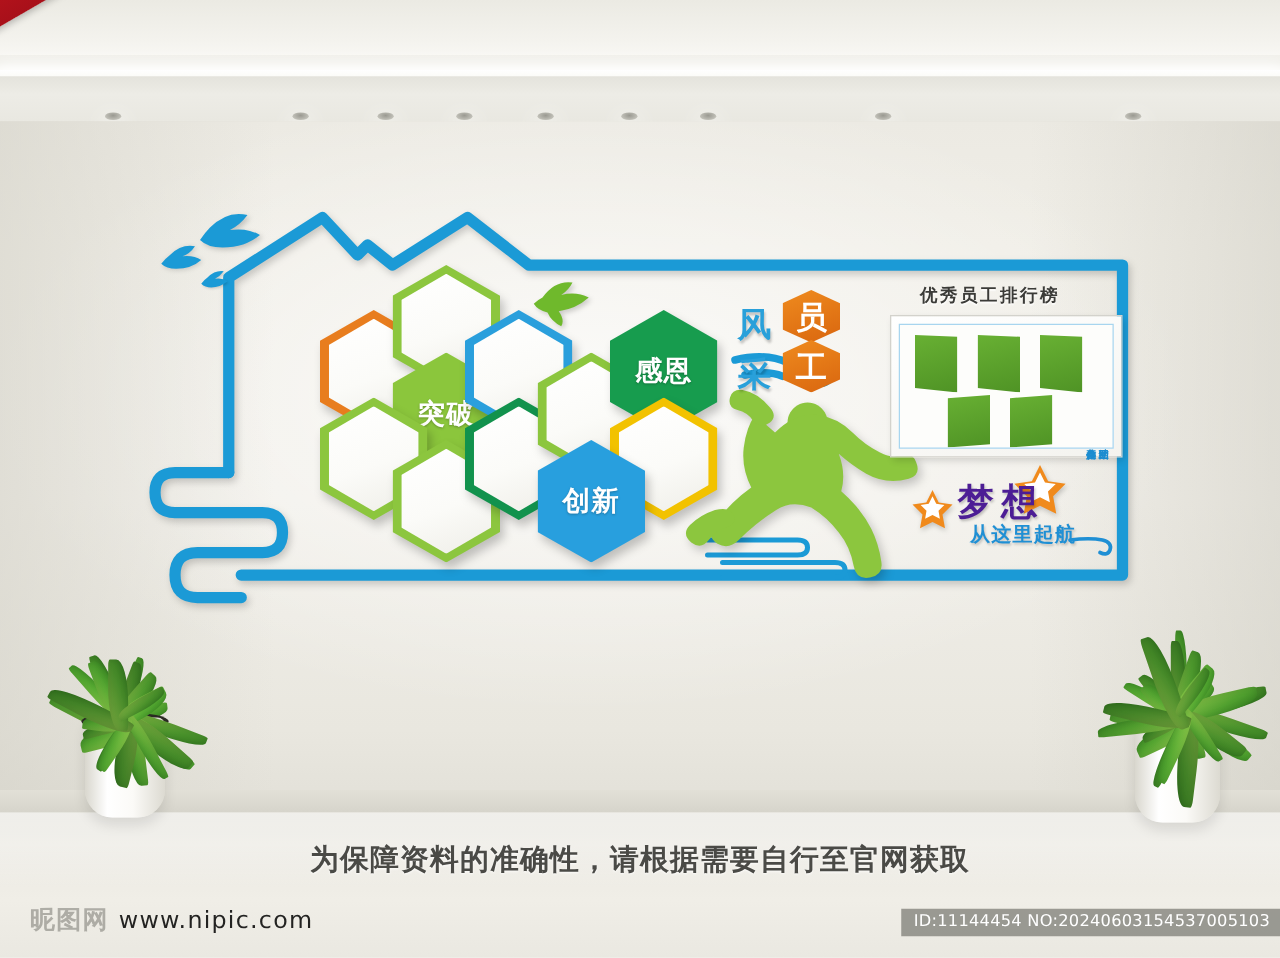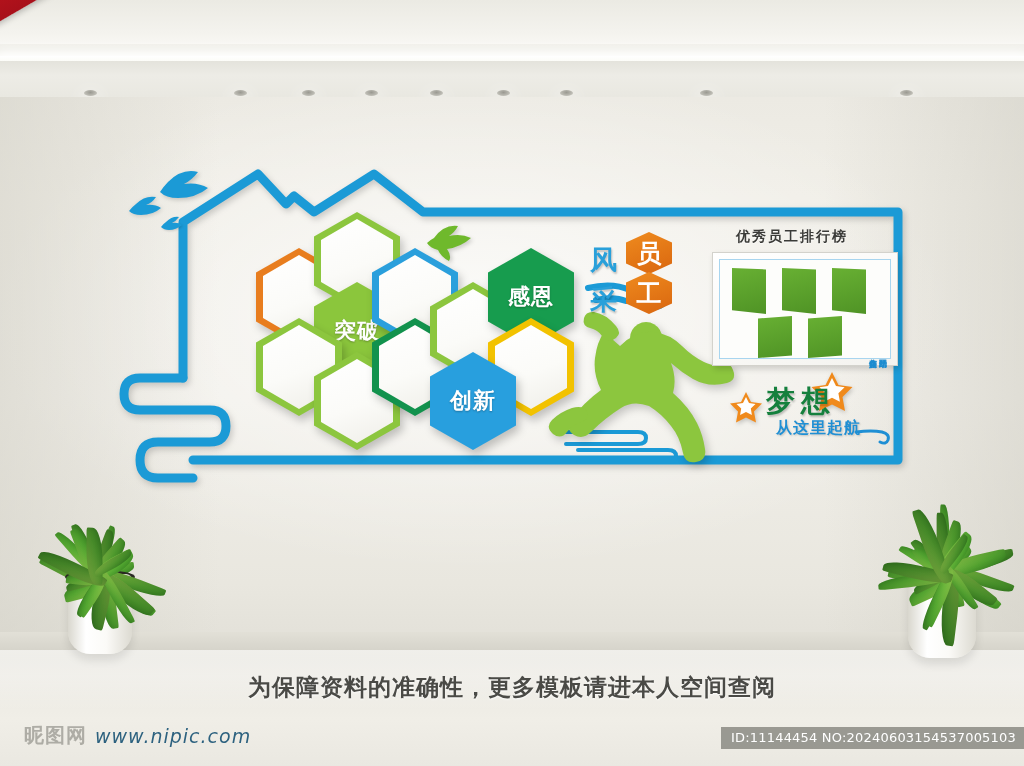--- a/index.html
+++ b/index.html
@@ -126,21 +126,21 @@
     box-shadow:2px 3px 6px rgba(0,0,0,.16);
   }
   .board-in{position:absolute;inset:6px;border:1px solid #a8d5ef;background:#fdfdfb;}
   .photo{position:absolute;background:linear-gradient(165deg,#68b033,#4f9325);
          box-shadow:1px 2px 3px rgba(0,0,0,.2);}
   .vtxt{
     position:absolute;writing-mode:vertical-rl;color:#1c8cd0;
     font-weight:bold;font-size:8px;line-height:1.08;letter-spacing:0px;
   }
   .dream{
-    position:absolute;color:#15803d;font-weight:bold;font-size:29px;letter-spacing:6px;
+    position:absolute;color:#4c1d95;font-weight:bold;font-size:29px;letter-spacing:6px;
     text-shadow:1px 2px 2px rgba(0,0,0,.22);
   }
   .dream-sub{
     position:absolute;color:#1f8fd4;font-weight:bold;font-size:16px;letter-spacing:1px;
     text-shadow:1px 1px 2px rgba(0,0,0,.2);
   }
 
   
   #banner{
     position:absolute;left:-62px;top:-10px;width:300px;height:58px;
@@ -157,21 +157,21 @@
     text-shadow:0 1px 2px rgba(255,255,255,.9);
     letter-spacing:1px;white-space:nowrap;
   }
   #foot1{top:672px;font-size:23px;}
   #foot2{top:704px;font-size:23px;}
   .wm{
     position:absolute;left:24px;top:722px;display:flex;align-items:center;gap:8px;
     color:#9d9c96;opacity:.85;
   }
   .wm-cn{font-size:20px;font-weight:bold;letter-spacing:1px;color:#a3a29b;}
-  .wm-url{font-size:19px;letter-spacing:1px;color:#0c4a6e;font-style:italic;}
+  .wm-url{font-size:19px;letter-spacing:1px;color:#000000;}
   #idbar{
     position:absolute;right:0;top:727px;padding:3px 8px 4px 10px;
     background:rgba(120,120,114,.72);color:#fff;font-size:13px;letter-spacing:.2px;
     white-space:nowrap;
   }
 </style>
 </head>
 <body>
 
 <div id="stage">
@@ -419,21 +419,21 @@
         <div class="leaf" style="left: 90px; top: 112px; width: 67px; height: 16px; transform: rotate(347.143deg); filter: brightness(1.03); z-index: 2;"></div>
       </div>
     <div class="soil" style="top:118px;width:74px;height:14px;"></div>
     <div class="pot" style="top:122px;width:68px;height:86px;"></div>
   </div>
 
   <div id="banner">
     
   </div>
 
-  <div class="foot" id="foot1">为保障资料的准确性，更多模板请进本人空间查阅</div>
+  <div class="foot" id="foot1">为保障资料的准确性，请根据需要自行至官网获取</div>
 
   <div class="wm">
     <span class="wm-cn">昵图网</span>
     <span class="wm-url">www.nipic.com</span>
   </div>
 
   <div id="idbar">ID:11144454 NO:20240603154537005103</div>
 </div>
 
 </body></html>

